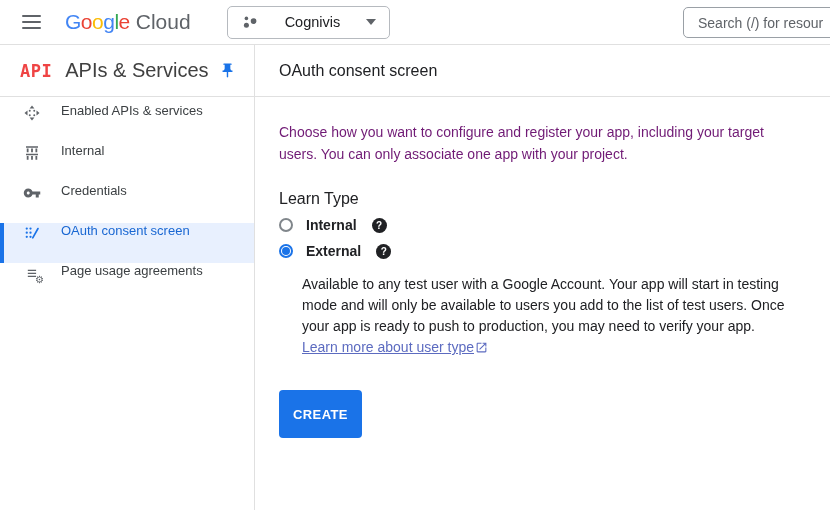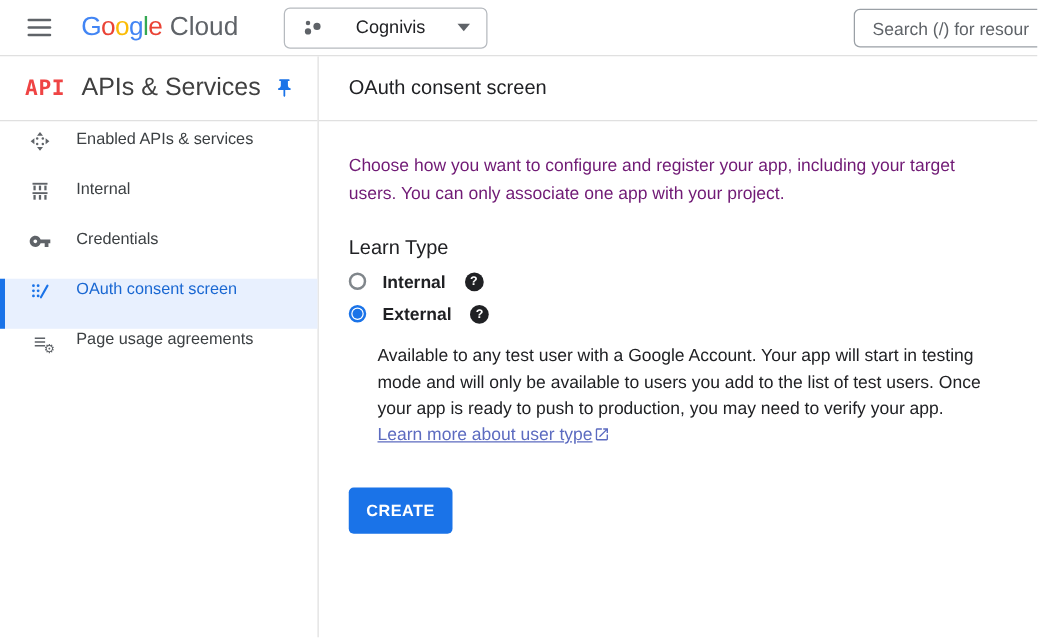--- a/index.html
+++ b/index.html
@@ -63,21 +63,21 @@
   .radio.checked { border-color:#1a73e8; }
   .radio.checked::after { content:""; width:8px; height:8px; border-radius:50%; background:#1a73e8; }
   .radio-label { margin-left:13px; font-size:14px; font-weight:bold; color:#202124; cursor:pointer; }
   .help-icon { margin-left:15px; width:15px; height:15px; border-radius:50%;
     background:#202124; color:#fff; font-size:10px; font-weight:bold;
     display:inline-flex; align-items:center; justify-content:center; cursor:pointer; }
   .option-desc { margin:14px 0 0 23px; max-width:495px; font-size:14px;
     line-height:21px; color:#202124; }
   .desc-link { color:#5c6bc0; text-decoration:underline; cursor:pointer; white-space:nowrap; }
   .ext-icon { width:13px; height:13px; vertical-align:-2px; margin-left:1px; }
-  .create-btn { margin-top:32px; height:37px; padding:0 14px; background:#1a73e8;
+  .create-btn { margin-top:32px; height:48px; padding:0 14px; background:#1a73e8;
     color:#fff; border:none; border-radius:4px; font-family:inherit; font-size:13px;
     font-weight:bold; letter-spacing:0.4px; cursor:pointer; }
 </style>
 </head>
 <body>
 
 <header class="topbar">
   <div class="hamburger">
     <span></span>
       <span></span>

